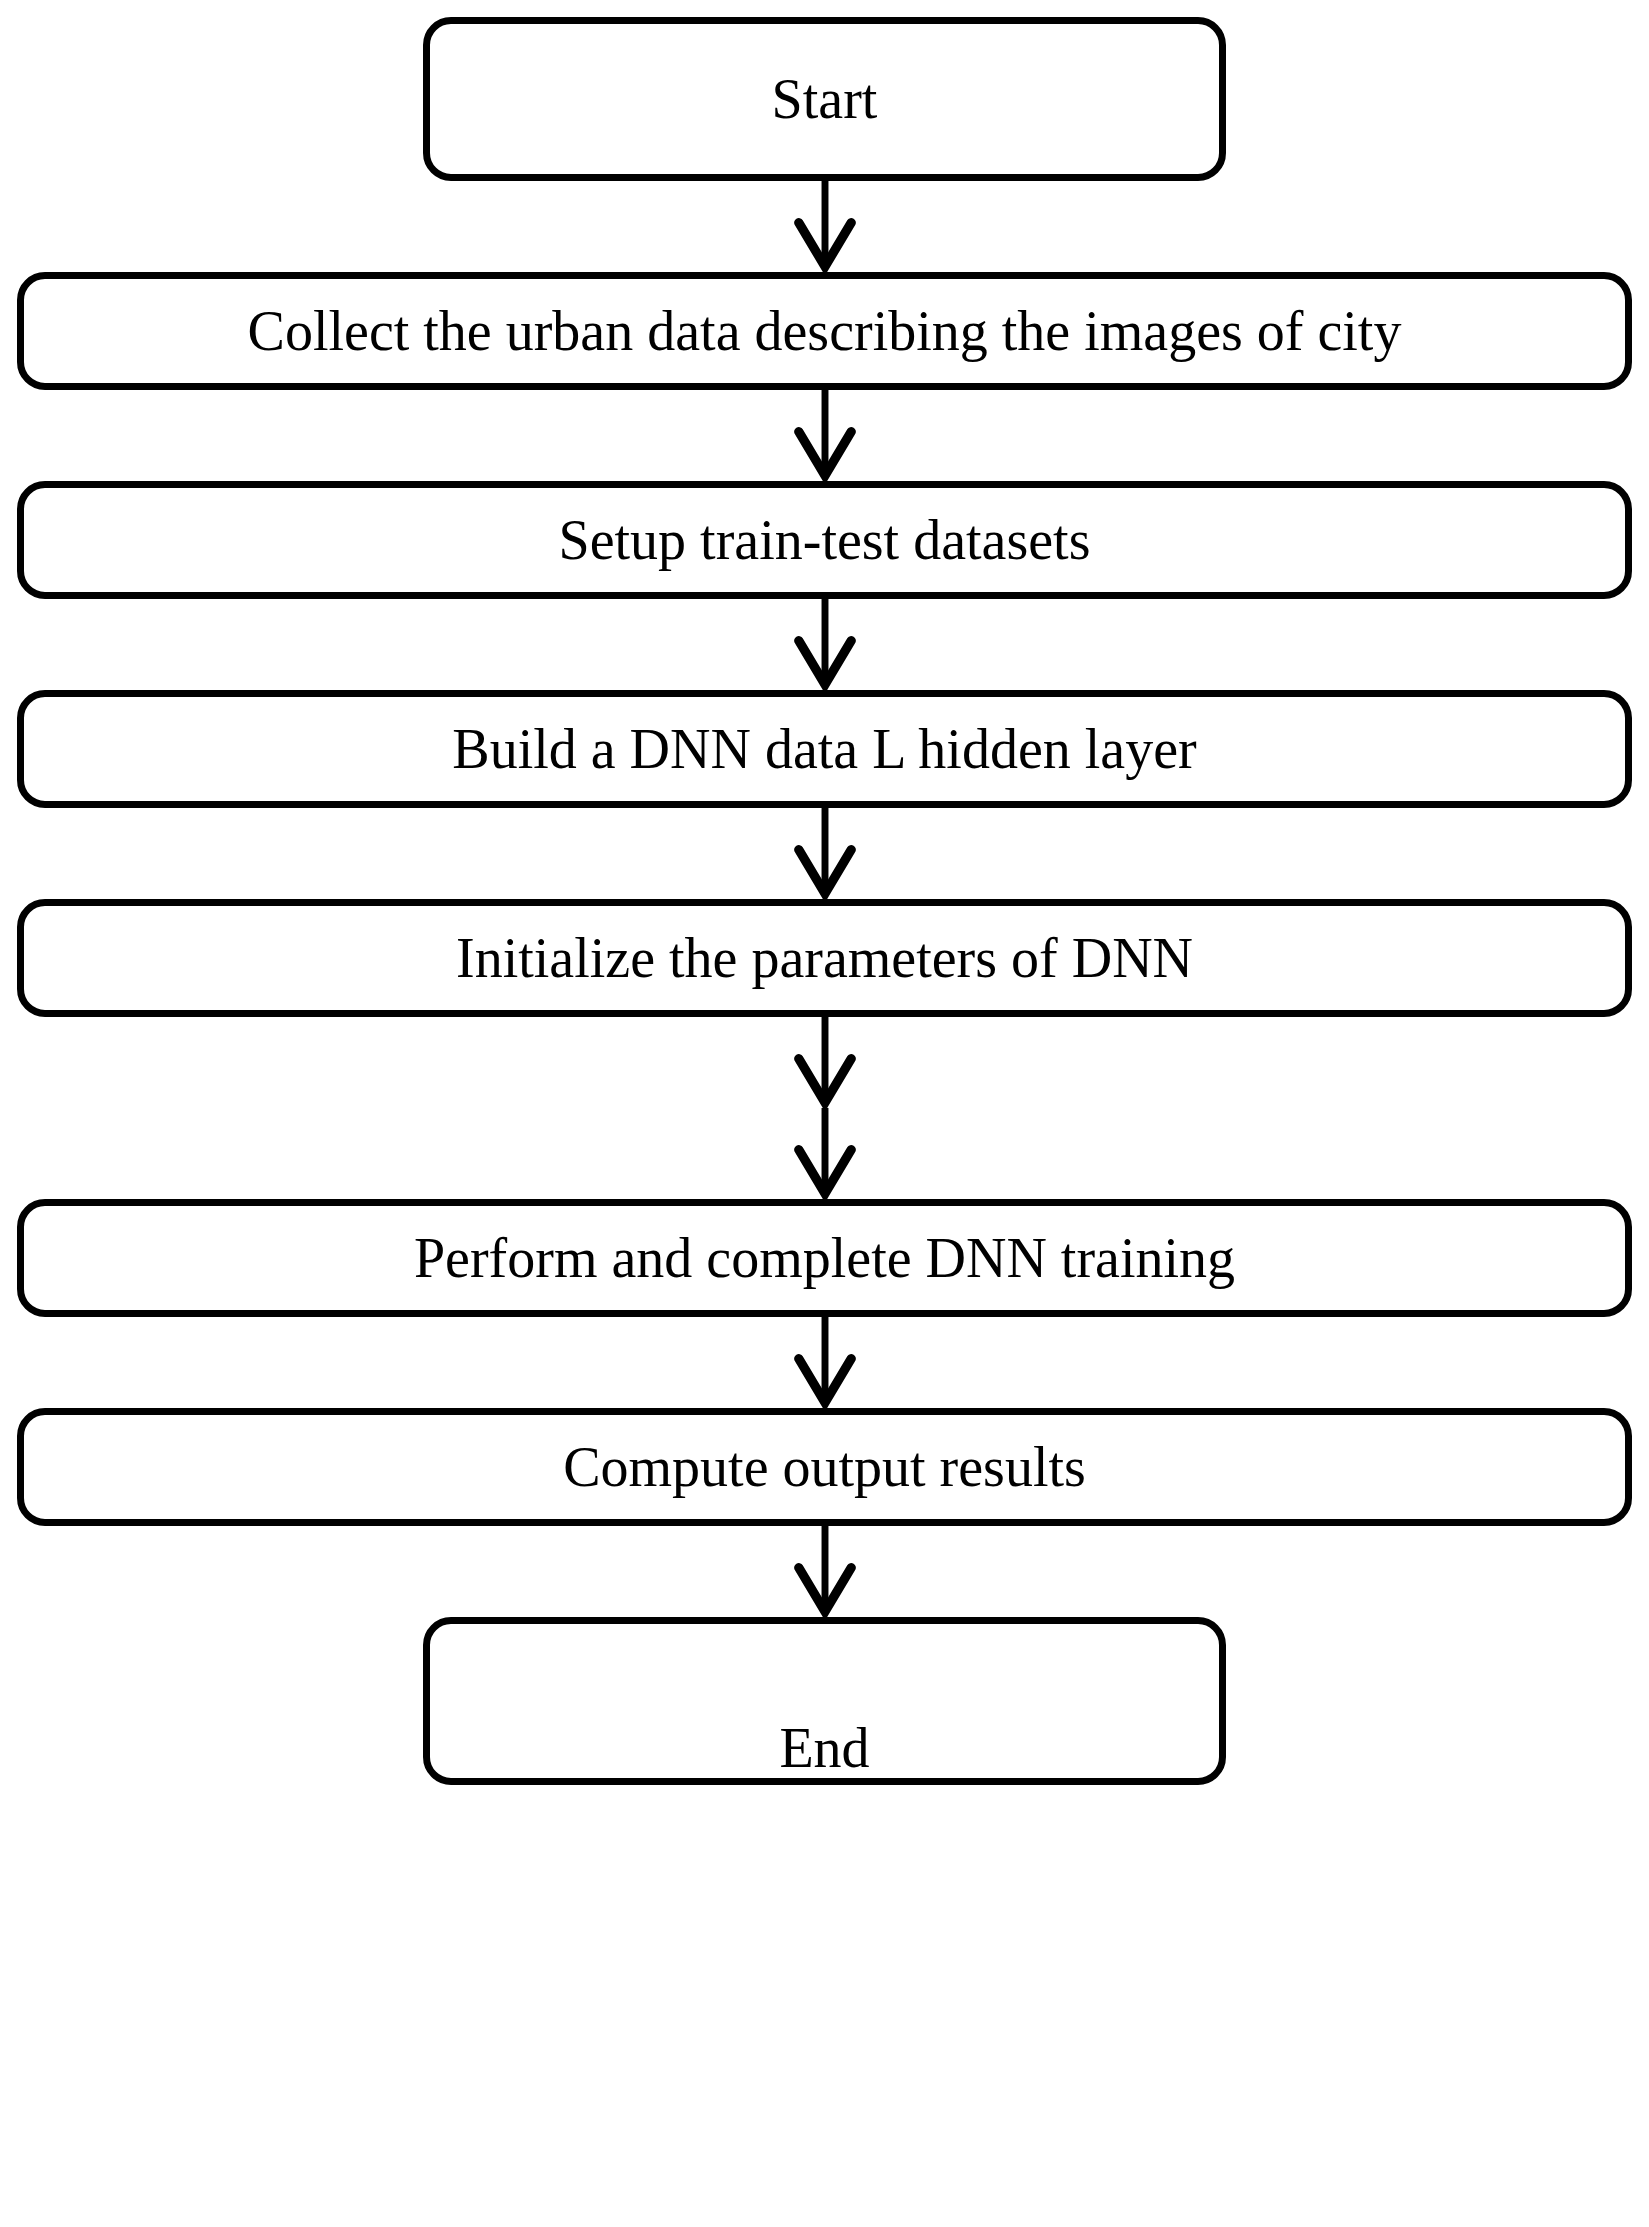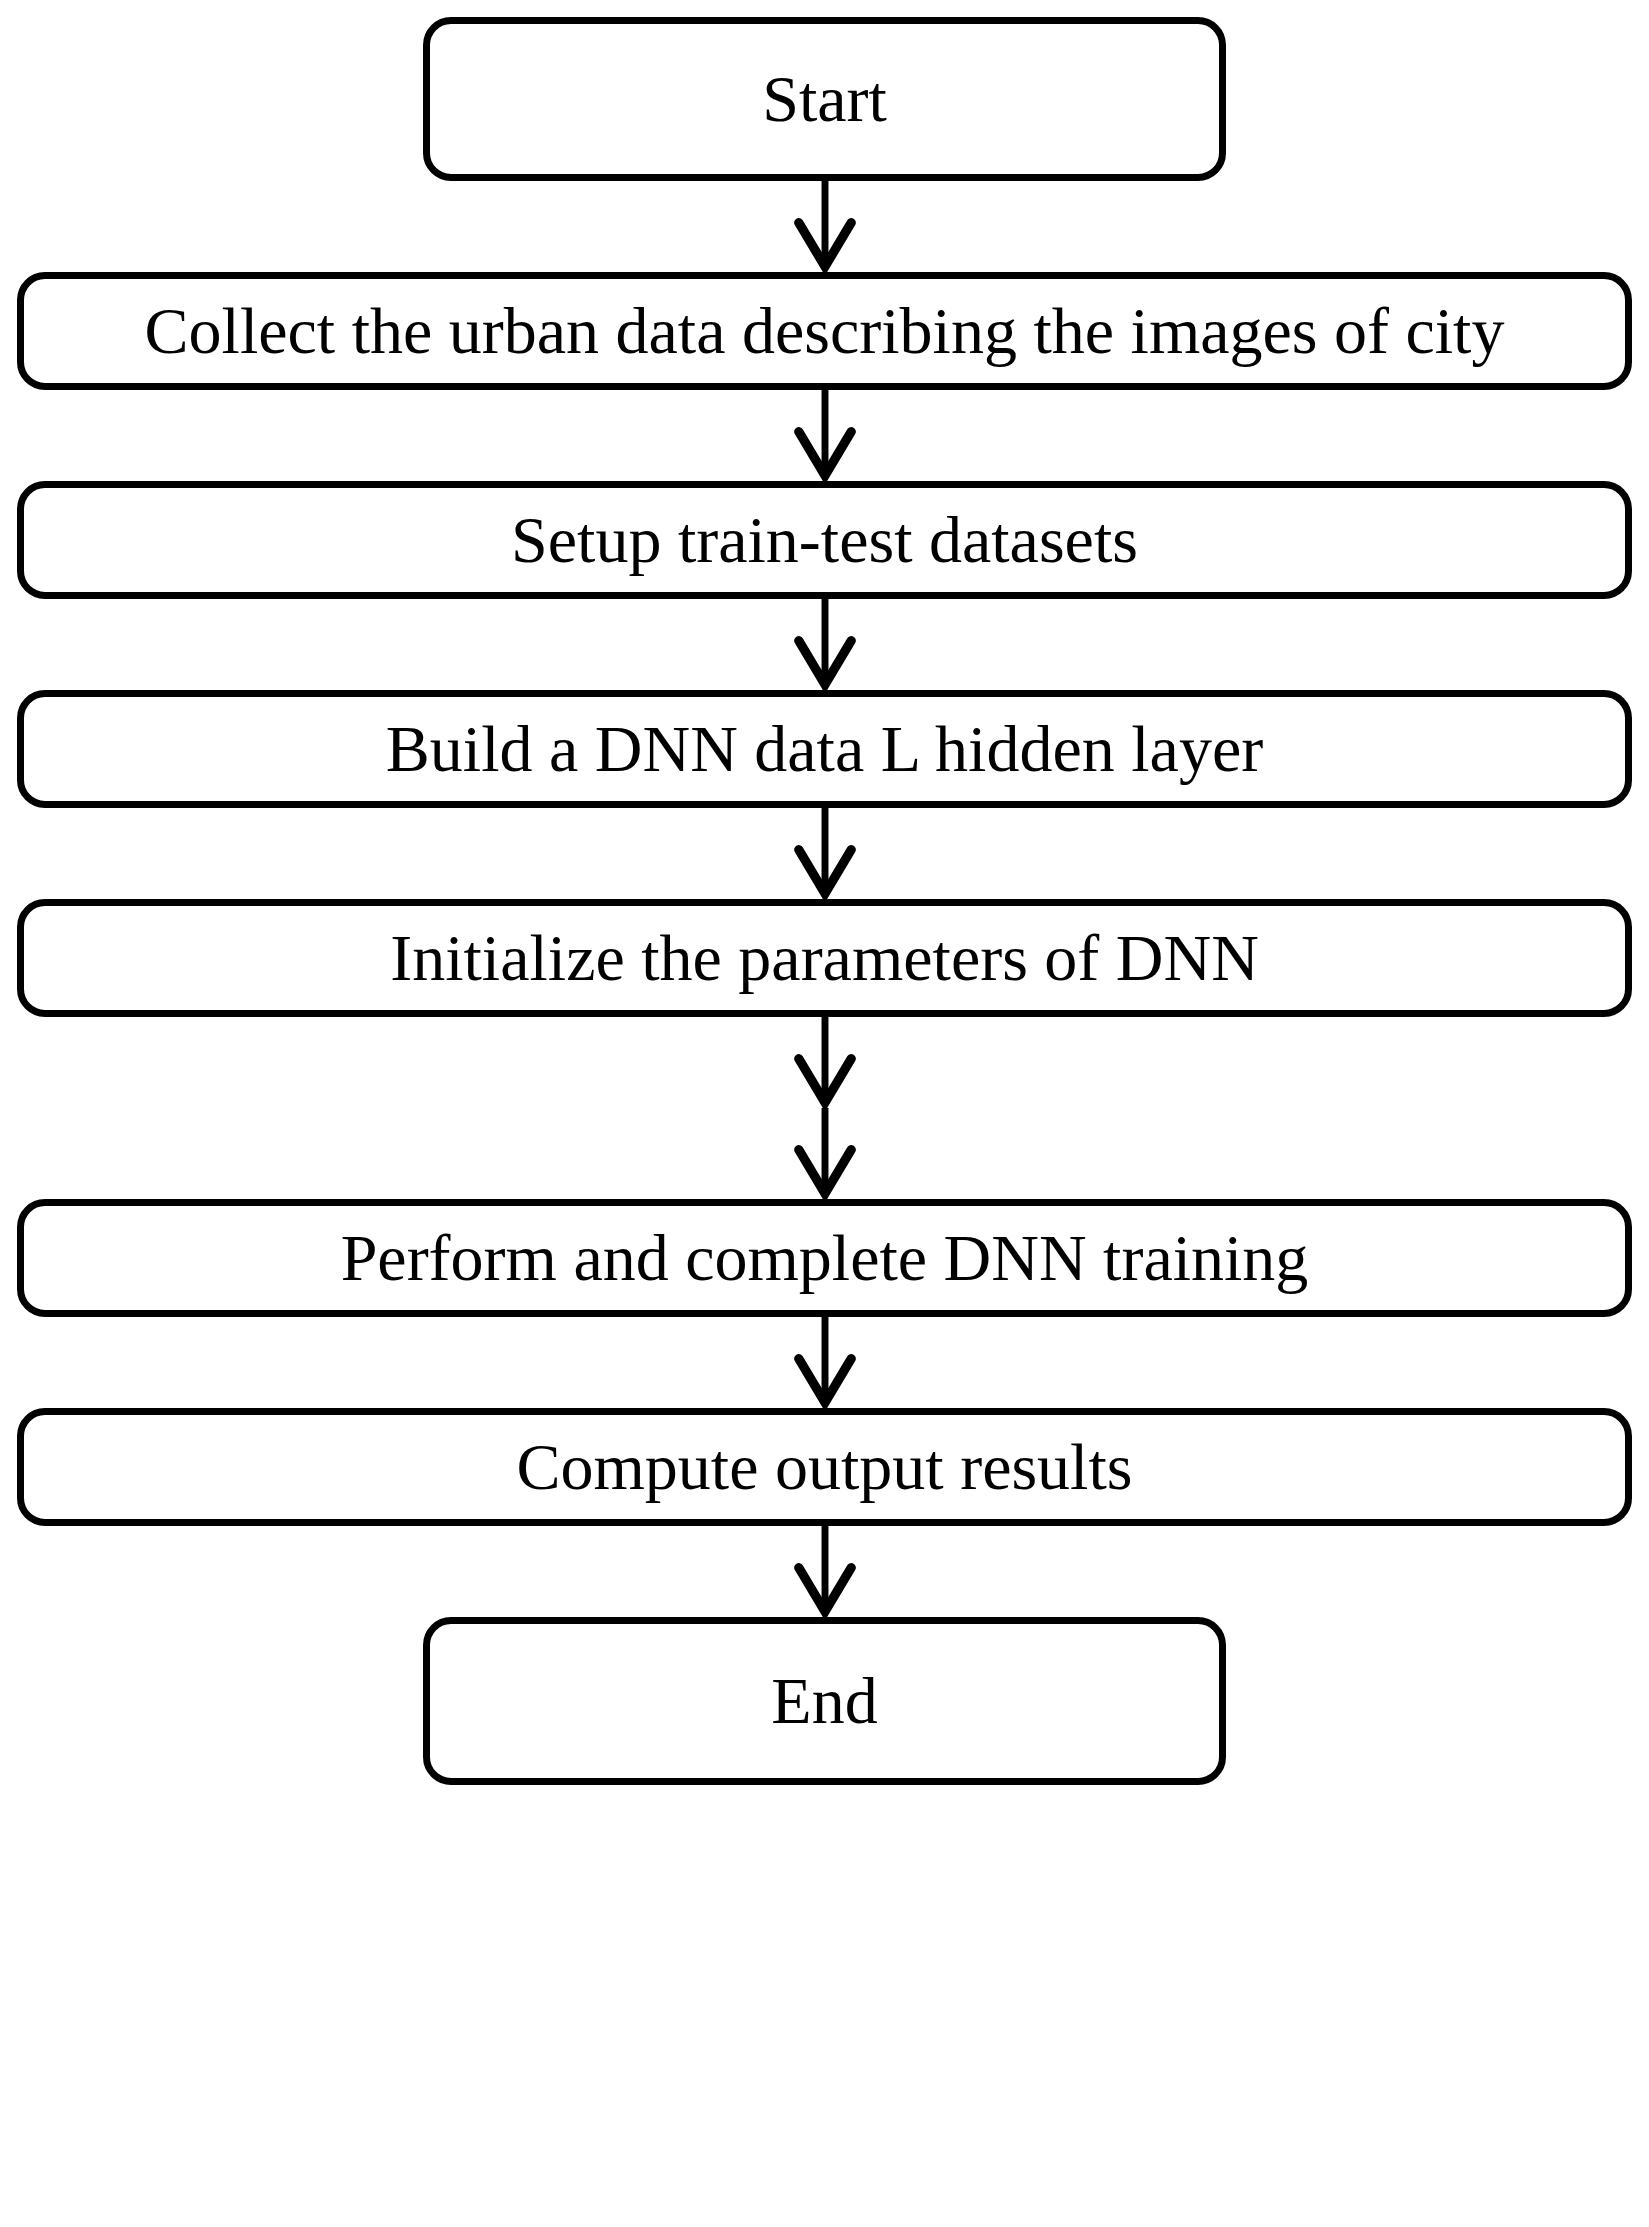--- a/index.html
+++ b/index.html
@@ -26,34 +26,35 @@
   }
   .node {
     box-sizing: border-box;
     border: 7px solid #000000;
     border-radius: 28px;
     background: #ffffff;
     display: flex;
     align-items: center;
     justify-content: center;
     text-align: center;
-    font-size: 66px;
+    font-size: 56px;
     line-height: 1.05;
     flex: none;
   }
   .node.small {
     width: 803px;
     height: 164px;
   }
   .node.wide {
     width: 1615px;
     height: 118px;
   }
   .node.endbox {
     height: 168px;
+    align-items: flex-end;
   }
   .node .label {
     display: block;
     padding: 0 15.4px;
     white-space: nowrap;
   }
   .arrow {
     display: block;
     width: 108px;
     height: 91px;

